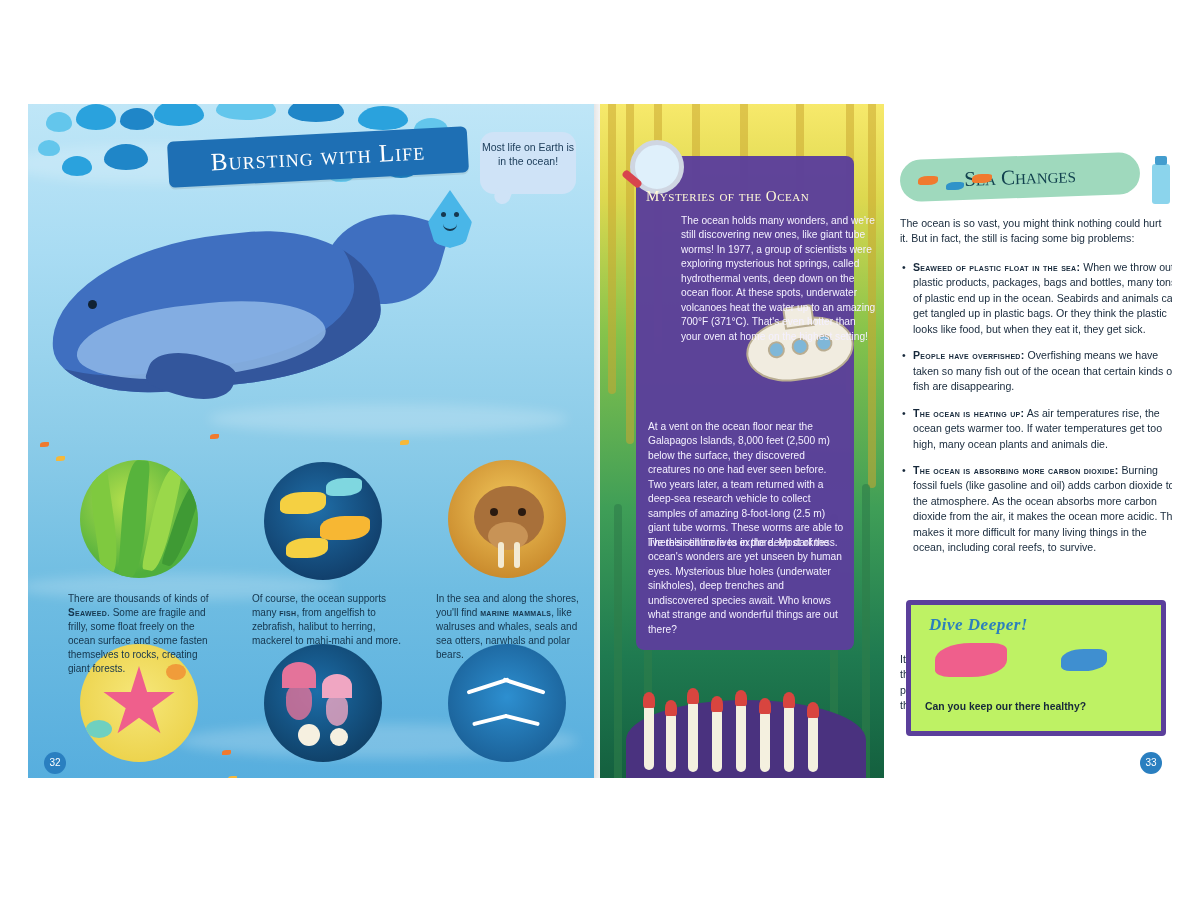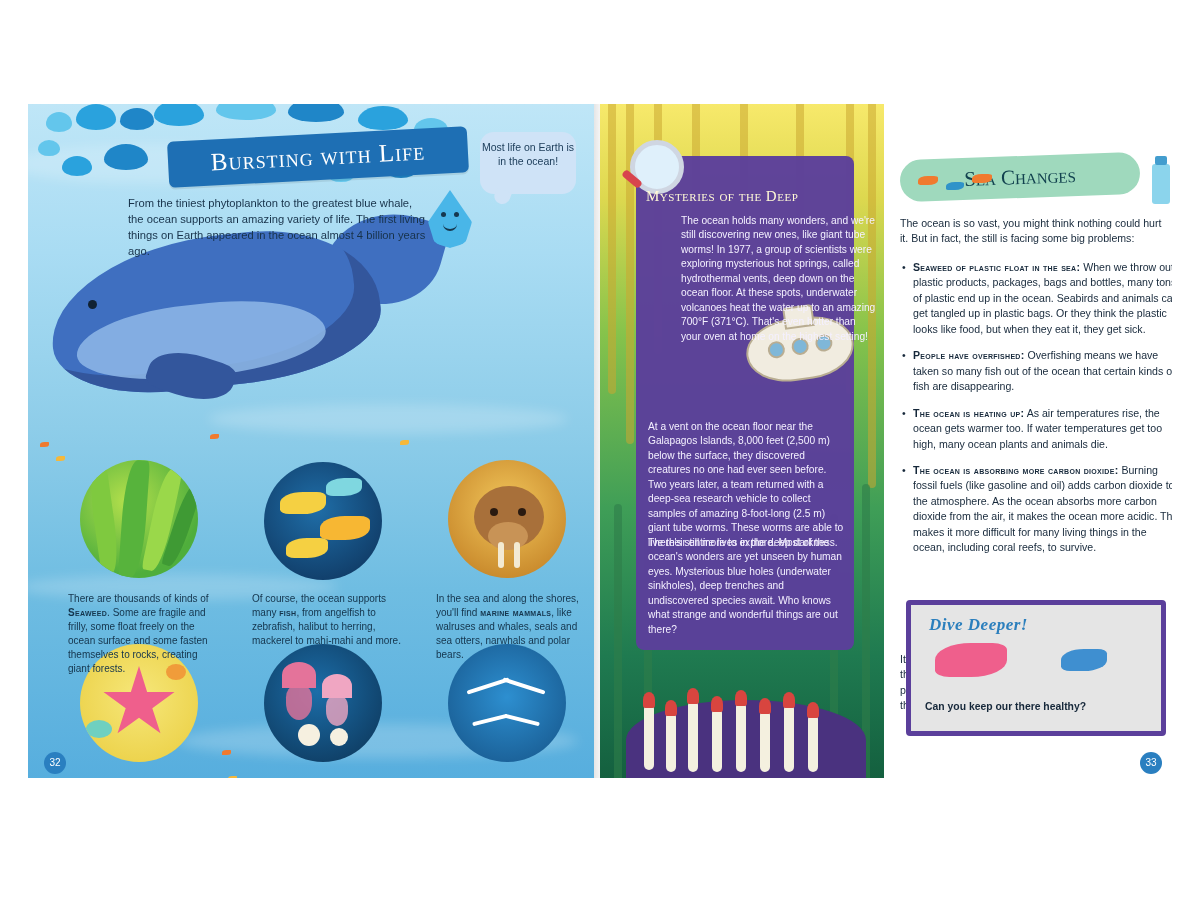--- a/index.html
+++ b/index.html
@@ -192,21 +192,21 @@
   #r-intro{top:112px;}
   ul.bullets{position:absolute;left:300px;top:156px;width:268px;margin:0;padding:0 0 0 13px;list-style:none;}
   ul.bullets li{position:relative;margin:0 0 11px 0;color:#16283a;font-size:10.6px;line-height:1.46;}
   ul.bullets li:before{content:"•";position:absolute;left:-11px;top:0;color:#16283a;}
   ul.bullets b{font-variant:small-caps;letter-spacing:.3px;}
   #r-outro{top:548px;}
 
   
   #dive-box{
     position:absolute;left:306px;top:496px;width:250px;height:126px;
-    background:#e5e5e5;border:5px solid #5b3f9b;border-radius:4px;
+    background:#bef264;border:5px solid #5b3f9b;border-radius:4px;
   }
   #dive-title{
     position:absolute;left:18px;top:10px;color:#2b7fbd;
     font-family:"Liberation Serif",serif;font-size:17px;font-style:italic;font-weight:bold;letter-spacing:.5px;
   }
   #dive-q{position:absolute;left:14px;top:96px;width:224px;color:#16283a;font-size:10.4px;font-weight:bold;}
   .divefish{position:absolute;left:24px;top:38px;width:72px;height:34px;background:#ef5f8c;border-radius:50% 20% 50% 20%;}
   .divefish2{position:absolute;left:150px;top:44px;width:46px;height:22px;background:#3f8fd0;border-radius:50% 20% 50% 20%;}
 
   
@@ -243,21 +243,20 @@
     <div class="whale-tail"></div>
     <div class="whale-body"></div>
     <div class="whale-belly"></div>
     <div class="whale-fin"></div>
     <div class="whale-eye"></div>
 
     <div id="title-banner">
       <div class="t">Bursting with Life</div>
     </div>
 
-    <div id="intro-card">From the tiniest phytoplankton to the greatest blue whale, the ocean supports an amazing variety of life. The first living things on Earth appeared in the ocean almost 4 billion years ago.</div>
 
     <div id="speech-bubble">Most life on Earth is in the ocean!</div>
     <div class="droplet">
       <div class="eye" style="left:13px;"></div>
       <div class="eye" style="left:26px;"></div>
       <div class="smile"></div>
     </div>
 
     <div class="circle c-seaweed">
       <div class="leafblade" style="left:14px;top:6px;width:20px;height:108px;transform:rotate(-8deg);"></div>
@@ -371,21 +370,21 @@
       <div id="magnifier">
           <div class="handle"></div>
         </div>
       <div id="submarine">
         <div class="tower"></div>
         <div class="port" style="left:20px;"></div>
         <div class="port" style="left:44px;"></div>
         <div class="port" style="left:68px;"></div>
       </div>
 
-      <div id="deep-panel-title">Mysteries of the Deep</div>
+      <div id="deep-panel-title">Mysteries of the Ocean</div>
       <div class="deep-text" id="dt1">The ocean holds many wonders, and we're still discovering new ones, like giant tube worms! In 1977, a group of scientists were exploring mysterious hot springs, called hydrothermal vents, deep down on the ocean floor. At these spots, underwater volcanoes heat the water up to an amazing 700°F (371°C). That's even hotter than your oven at home on the highest setting!</div>
       <div class="deep-text" id="dt2">At a vent on the ocean floor near the Galapagos Islands, 8,000 feet (2,500 m) below the surface, they discovered creatures no one had ever seen before. Two years later, a team returned with a deep-sea research vehicle to collect samples of amazing 8-foot-long (2.5 m) giant tube worms. These worms are able to live their entire lives in the deep darkness.</div>
       <div class="deep-text" id="dt3">There's still more to explore. Most of the ocean's wonders are yet unseen by human eyes. Mysterious blue holes (underwater sinkholes), deep trenches and undiscovered species await. Who knows what strange and wonderful things are out there?</div>
     </div>
 
     <div id="right-col"></div>
 
 
     <div id="sea-banner">
       <div class="t">Sea Changes</div>

